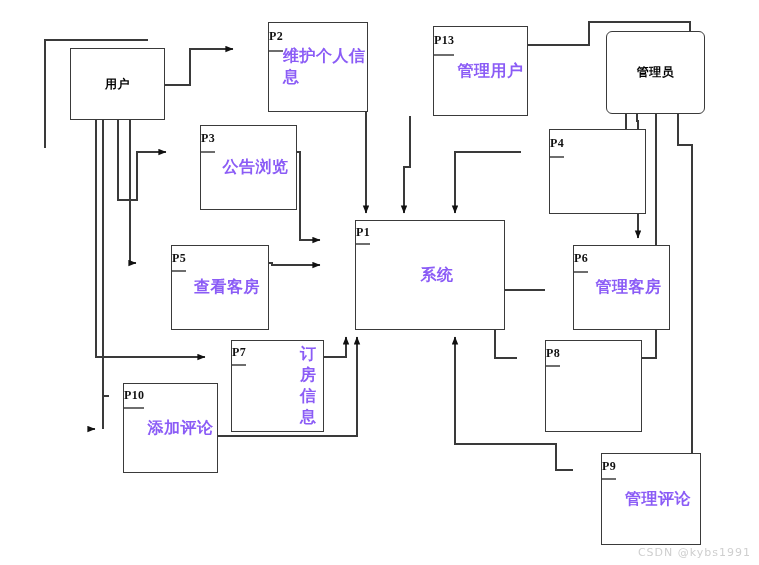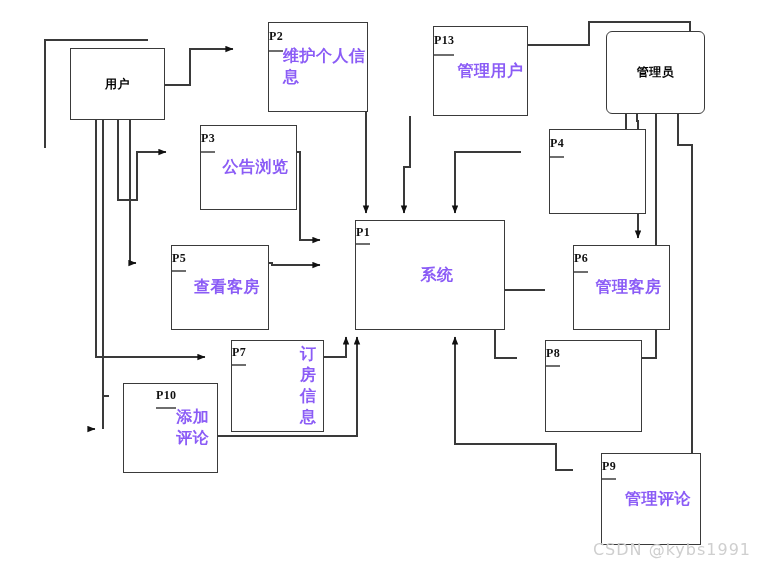--- a/index.html
+++ b/index.html
@@ -17,21 +17,21 @@
   
   .proc{border:1px solid #3a3a3a;display:flex;flex-direction:row;margin-left:28px;}
   .proc .phead{flex:0 0 auto;display:flex;align-items:center;justify-content:center;
                border-bottom:2px solid #6e6e6e;}
   .proc .pid{font-family:"Liberation Serif","DejaVu Serif",serif;font-weight:700;font-size:12px;color:#111;letter-spacing:.3px;}
   .proc .pband{flex:0 0 auto;border-bottom:2px solid #6e6e6e;}
   .proc .pbody{flex:1 1 auto;display:flex;align-items:center;justify-content:center;}
   .proc .pname{font-family:"DejaVu Sans","Liberation Sans",sans-serif;font-size:16px;color:#8b5cf6;font-weight:600;letter-spacing:.5px;}
 
   .watermark{position:absolute;right:8px;bottom:6px;font-family:"DejaVu Sans","Liberation Sans",sans-serif;
-             font-size:16px;color:#cfcfcf;letter-spacing:1px;white-space:nowrap;}
+             font-size:11px;color:#cfcfcf;letter-spacing:1px;white-space:nowrap;}
 </style>
 </head>
 <body>
 
 <div id="canvas">
 
   <svg id="wires" viewBox="0 0 759 565" xmlns="http://www.w3.org/2000/svg">
     <defs>
       <marker id="ah" markerWidth="9" markerHeight="9" refX="7.6" refY="3.2" orient="auto" markerUnits="userSpaceOnUse">
         <path d="M0,0 L8,3.2 L0,6.4 z" fill="#111111"></path>
@@ -186,21 +186,21 @@
     </div>
   </div>
 
   <div class="node proc" style="left:517px;top:340px;width:97px;height:92px;">
     <div class="phead" style="height:24px;">
       <span class="pid">P8</span>
     </div>
     <div class="pband" style="height:10px;"></div>
   </div>
 
-  <div class="node proc" style="left:95px;top:383px;width:95px;height:90px;padding-left:32px;">
+  <div class="node proc" style="left:95px;top:383px;width:95px;height:90px;">
     <div class="phead" style="height:23px;">
       <span class="pid">P10</span>
     </div>
     <div class="pband" style="height:11px;"></div>
     <div class="pbody">
       <span class="pname">添加评论</span>
     </div>
   </div>
 
   <div class="node proc" style="left:573px;top:453px;width:100px;height:92px;text-align:center;">

